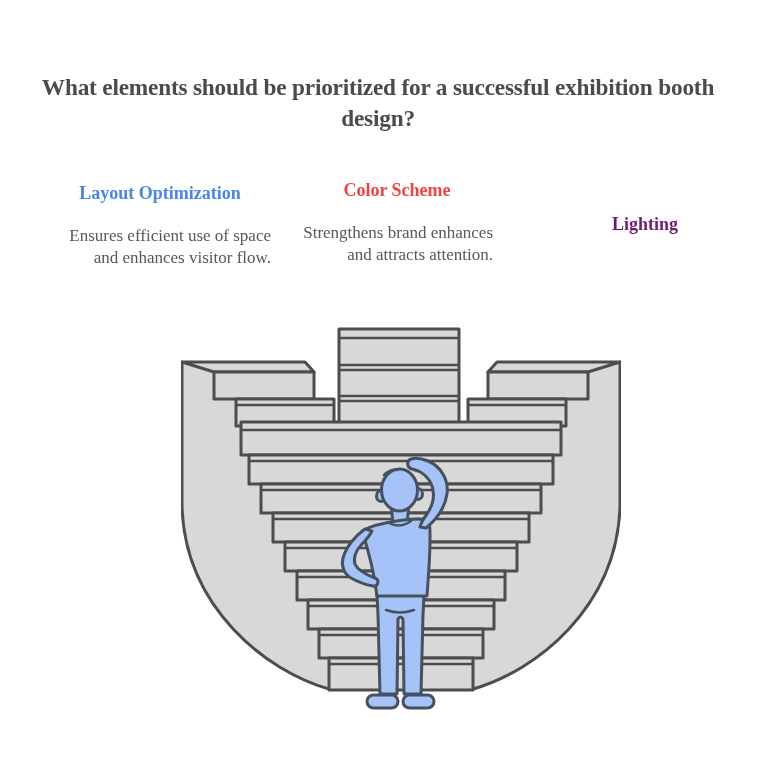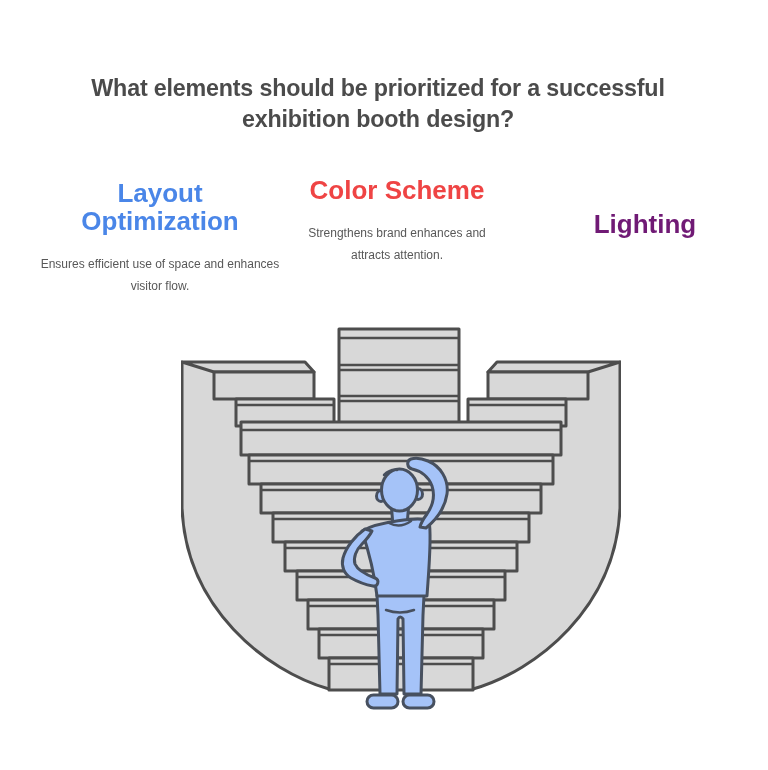--- a/index.html
+++ b/index.html
@@ -1,26 +1,26 @@
 <!DOCTYPE html>
 <html style="--fig-gray: #d8d8d8; --fig-stroke: #4d4d4d; --fig-blue: #a5c3f8; --fig-blue-stroke: #47505f;"><head>
 <meta charset="utf-8">
 <style>
   html,body{margin:0;padding:0;background:#ffffff;}
   .page{position:relative;width:756px;height:770px;background:#ffffff;overflow:hidden;
-        font-family:Liberation Sans, sans-serif;}
+        font-family:Liberation Serif, serif;}
   .title{position:absolute;left:0;right:0;top:56px;text-align:center;
          font-size:24px;line-height:31px;font-weight:700;color:#4b4b4b;
          letter-spacing:-0.2px;transform:scaleX(0.97);padding:0 24px;}
   .col{position:absolute;text-align:center;}
   .col-1{left:40px;width:240px;top:179px;}
   .col-2{left:292px;width:210px;top:176px;}
   .col-3{left:535px;width:220px;top:210px;}
-  .col h2{margin:0 0 18px 0;font-size:26px;line-height:28px;font-weight:700;}
-  .col p{margin:0;font-size:12px;line-height:22px;color:#585858;}
+  .col h2{margin:0 0 18px 0;font-size:18px;line-height:28px;font-weight:700;}
+  .col p{margin:9px;font-size:17px;line-height:22px;color:#585858;text-align:right;}
   .fig{position:absolute;left:181px;top:323px;width:440px;height:392px;}
   .fig .struct{fill:var(--fig-gray,#d8d8d8);stroke:var(--fig-stroke,#4d4d4d);
                stroke-width:3;stroke-linejoin:round;}
   .fig .fillonly{fill:var(--fig-gray,#d8d8d8);stroke:none;}
   .fig .edge{fill:none;stroke:var(--fig-stroke,#4d4d4d);stroke-width:3;
              stroke-linecap:round;stroke-linejoin:round;}
   .fig .lip{fill:none;stroke:var(--fig-stroke,#4d4d4d);stroke-width:2.5;}
   .fig .blue{fill:var(--fig-blue,#a5c3f8);stroke:var(--fig-blue-stroke,#47505f);
              stroke-width:3;stroke-linejoin:round;}
   .fig .blueline{fill:none;stroke:var(--fig-blue-stroke,#47505f);stroke-width:2.5;

